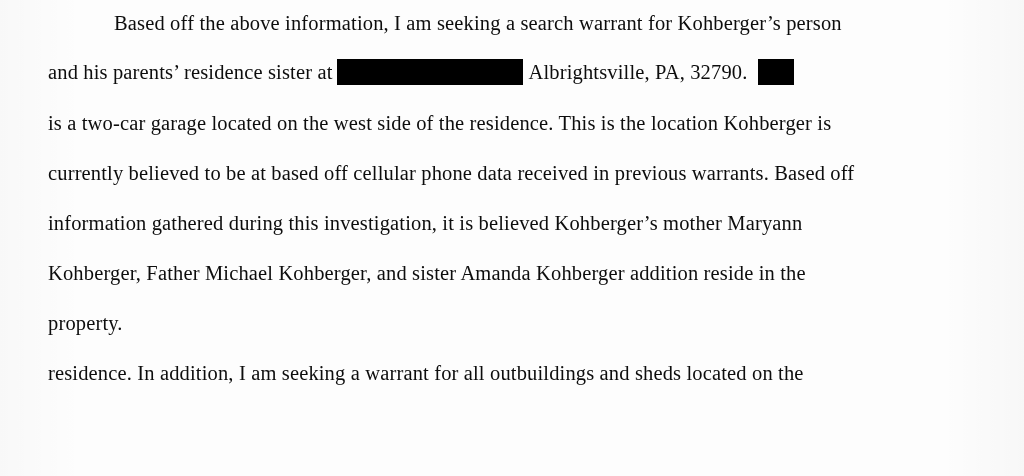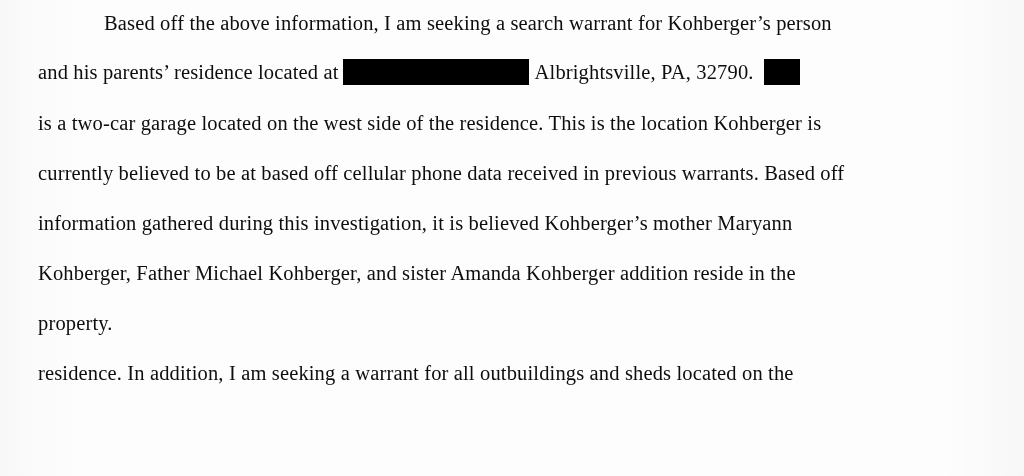--- a/index.html
+++ b/index.html
@@ -20,21 +20,21 @@
   #page::before {
     content: "";
     position: absolute;
     inset: 0;
     background:
       linear-gradient(90deg, rgba(0,0,0,0.02) 0%, rgba(0,0,0,0) 8%, rgba(0,0,0,0) 92%, rgba(0,0,0,0.025) 100%);
     pointer-events: none;
   }
   .doc-body {
     position: absolute;
-    left: 38px;
+    left: 48px;
     top: 0;
     width: 930px;
   }
   .line {
     position: relative;
     height: 50px;
     line-height: 50px;
     font-size: 20.5px;
     letter-spacing: 0.15px;
     white-space: nowrap;
@@ -64,21 +64,21 @@
 <body>
 
 <div id="page">
   <div class="doc-body">
 
     <div class="line line-1">
       <span class="indent"></span><span class="txt">Based off the above information, I am seeking a search warrant for Kohberger’s person</span>
     </div>
 
     <div class="line line-2">
-      <span class="txt">and his parents’ residence located at</span><span class="redaction r1"></span><span class="txt">Albrightsville, PA, 32790.</span><span class="redaction r2"></span>
+      <span class="txt">and his parents’ residence sister at</span><span class="redaction r1"></span><span class="txt">Albrightsville, PA, 32790.</span><span class="redaction r2"></span>
     </div>
 
 
     <div class="line">
       <span class="txt">is a two-car garage located on the west side of the residence. This is the location Kohberger is</span>
     </div>
 
     <div class="line">
       <span class="txt">currently believed to be at based off cellular phone data received in previous warrants.  Based off</span>
     </div>

